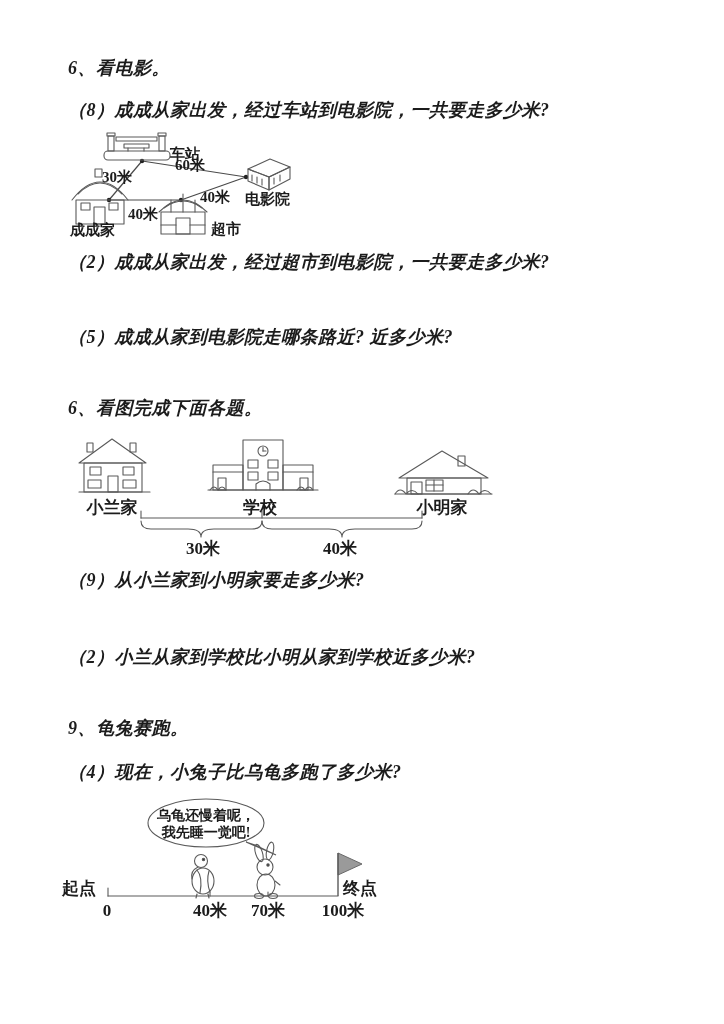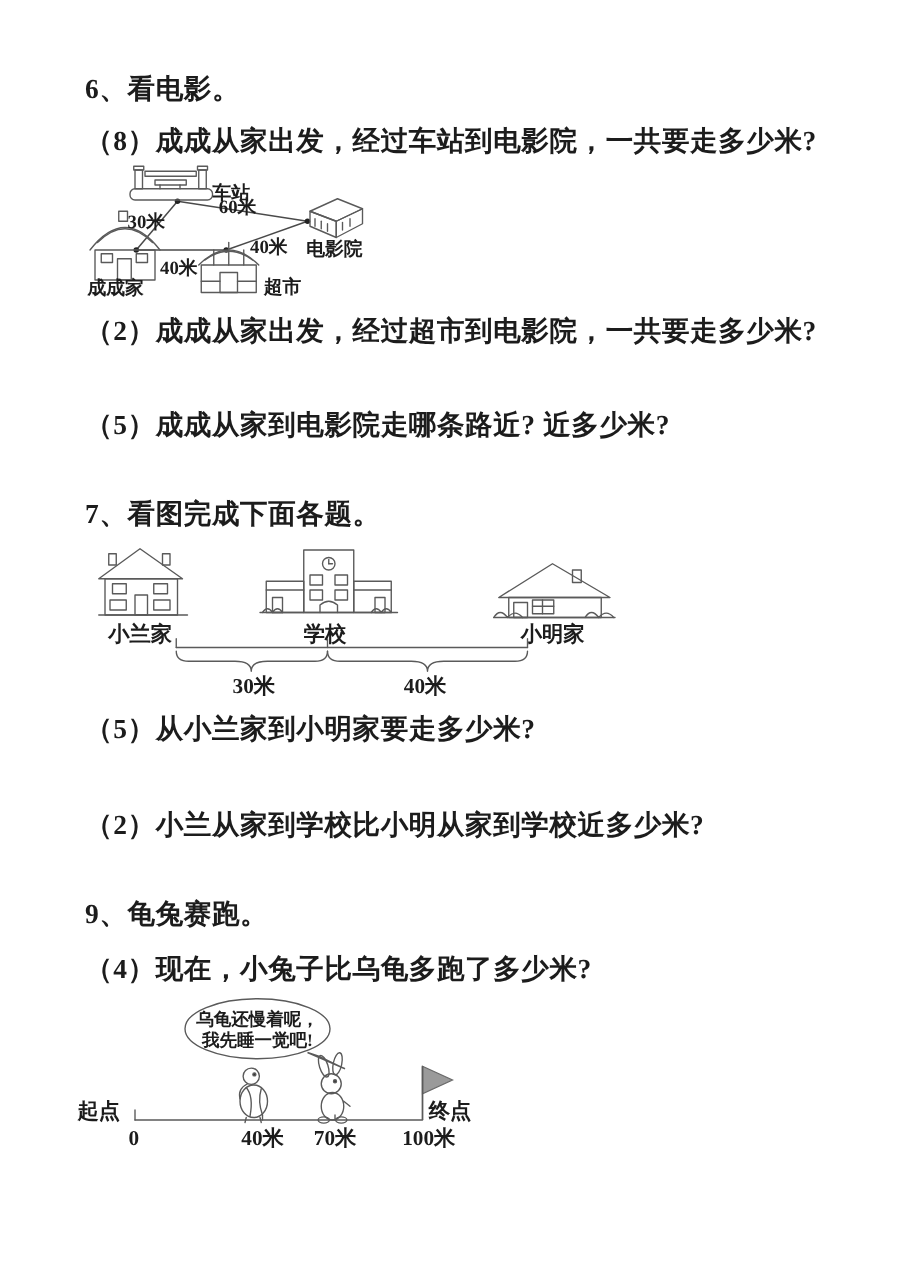--- a/index.html
+++ b/index.html
@@ -2,22 +2,22 @@
 <html><head>
 <meta charset="utf-8">
 <style>
   html,body{margin:0;padding:0;background:#e8e8e8;}
   #page{
     position:relative;width:724px;height:1024px;background:#ffffff;
     font-family:"Liberation Serif","DejaVu Serif",serif;
     color:#1c1c1c;overflow:hidden;margin:0 auto;
   }
   .tline{
-    position:absolute;left:68px;font-size:22px;font-weight:bold;
-    white-space:nowrap;letter-spacing:0.5px;
+    position:absolute;left:68px;font-size:18px;font-weight:bold;
+    white-space:nowrap;letter-spacing:0.5px;font-style:italic;
   }
   .diagram{position:absolute;}
   svg text{fill:#1c1c1c;font-family:"Liberation Serif","DejaVu Serif",serif;font-weight:bold;}
   svg .art{stroke:#5a5a5a;fill:none;stroke-width:1.1;stroke-linejoin:round;stroke-linecap:round;}
   svg .edge{stroke:#4a4a4a;stroke-width:1.2;}
   svg .dot{fill:#222;}
 </style>
 </head>
 <body>
 
@@ -88,21 +88,21 @@
     <text x="12" y="107" font-size="15">成成家</text>
     <text x="44" y="54" font-size="15">30米</text>
     <text x="117" y="42" font-size="15">60米</text>
     <text x="70" y="91" font-size="15">40米</text>
     <text x="142" y="74" font-size="15">40米</text>
   </svg>
 
   <div class="tline" style="top:250px">（2）成成从家出发，经过超市到电影院，一共要走多少米?</div>
   <div class="tline" style="top:325px">（5）成成从家到电影院走哪条路近? 近多少米?</div>
 
-  <div class="tline" style="top:396px">7、看图完成下面各题。</div>
+  <div class="tline" style="top:396px">6、看图完成下面各题。</div>
 
   <svg class="diagram" style="left:60px;top:432px" width="440" height="128" viewBox="0 0 440 128">
 
     <g class="art">
       <polygon points="19,31 52,7 86,31"></polygon>
       <rect x="27" y="11" width="6" height="9"></rect>
       <rect x="70" y="11" width="6" height="9"></rect>
       <rect x="24" y="31" width="58" height="29"></rect>
       <rect x="30" y="35" width="11" height="8"></rect>
       <rect x="63" y="35" width="11" height="8"></rect>
@@ -155,21 +155,21 @@
       <line x1="81" y1="79" x2="81" y2="86"></line>
       <line x1="202" y1="79" x2="202" y2="86"></line>
       <line x1="362" y1="79" x2="362" y2="86"></line>
       <path d="M81 89 Q81 97 91 97 L128 97 Q141 97 141 105 Q141 97 154 97 L192 97 Q202 97 202 89"></path>
       <path d="M202 89 Q202 97 212 97 L269 97 Q282 97 282 105 Q282 97 295 97 L352 97 Q362 97 362 89"></path>
     </g>
     <text x="143" y="122" font-size="17" text-anchor="middle">30米</text>
     <text x="280" y="122" font-size="17" text-anchor="middle">40米</text>
   </svg>
 
-  <div class="tline" style="top:568px">（5）从小兰家到小明家要走多少米?</div>
+  <div class="tline" style="top:568px">（9）从小兰家到小明家要走多少米?</div>
   <div class="tline" style="top:645px">（2）小兰从家到学校比小明从家到学校近多少米?</div>
 
   <div class="tline" style="top:716px">9、龟兔赛跑。</div>
   <div class="tline" style="top:760px">（4）现在，小兔子比乌龟多跑了多少米?</div>
 
   <svg class="diagram" style="left:50px;top:793px" width="360" height="132" viewBox="0 0 360 132">
 
     <g>
       <ellipse class="art" cx="156" cy="30" rx="58" ry="24"></ellipse>
       <polygon points="196,49 226,62 205,52" fill="#ffffff" stroke="#5a5a5a" stroke-width="1.1"></polygon>

